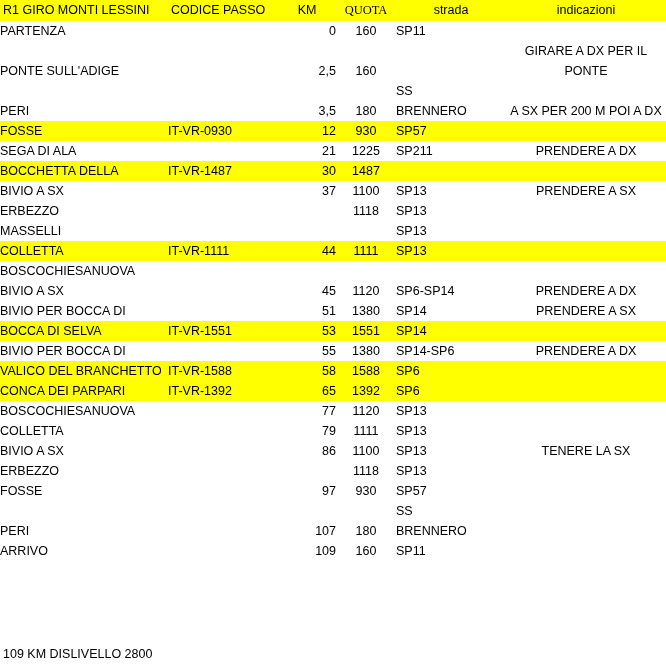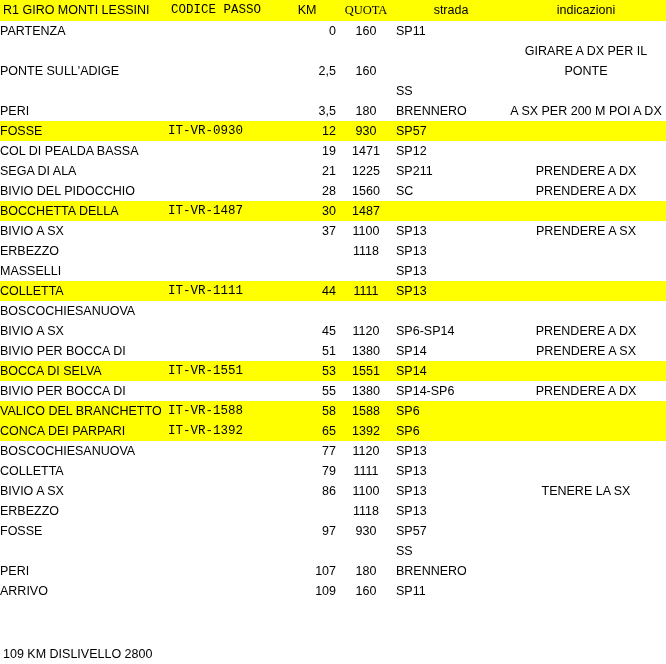--- a/index.html
+++ b/index.html
@@ -35,21 +35,21 @@
   }
   
   col.c-name   { width: 168px; }
   col.c-code   { width: 110px; }
   col.c-km     { width: 58px; }
   col.c-quota  { width: 60px; }
   col.c-strada { width: 110px; }
   col.c-ind    { width: 160px; }
 
   td.c-name   { text-align: left;  padding-left: 3px; }
-  td.c-code   { text-align: left;  padding-left: 3px; font-family: Liberation Mono, monospace; }
+  td.c-code   { text-align: left;  padding-left: 3px; }
   td.c-km     { text-align: right; padding-right: 9px; margin-top: 35px; }
   td.c-quota  { text-align: center; padding-right: 12px; }
   td.c-strada { text-align: left;  padding-left: 14px; margin-top: 8px; }
   td.c-ind    { text-align: center; }
 
   tr.header td {
     font-size: 12.5px;
     height: 21px;
     line-height: 21px;
   }
@@ -136,41 +136,25 @@
         </tr>
         <tr class="hl">
           <td class="c-name">FOSSE</td>
           <td class="c-code">IT-VR-0930</td>
           <td class="c-km">12</td>
           <td class="c-quota">930</td>
           <td class="c-strada">SP57</td>
           <td class="c-ind"></td>
         </tr>
         <tr>
-          <td class="c-name">COL DI PEALDA BASSA</td>
-          <td class="c-code"></td>
-          <td class="c-km">19</td>
-          <td class="c-quota">1471</td>
-          <td class="c-strada">SP12</td>
-          <td class="c-ind"></td>
-        </tr>
-        <tr>
           <td class="c-name">SEGA DI ALA</td>
           <td class="c-code"></td>
           <td class="c-km">21</td>
           <td class="c-quota">1225</td>
           <td class="c-strada">SP211</td>
-          <td class="c-ind">PRENDERE A DX</td>
-        </tr>
-        <tr>
-          <td class="c-name">BIVIO DEL PIDOCCHIO</td>
-          <td class="c-code"></td>
-          <td class="c-km">28</td>
-          <td class="c-quota">1560</td>
-          <td class="c-strada">SC</td>
           <td class="c-ind">PRENDERE A DX</td>
         </tr>
         <tr class="hl">
           <td class="c-name">BOCCHETTA DELLA</td>
           <td class="c-code">IT-VR-1487</td>
           <td class="c-km">30</td>
           <td class="c-quota">1487</td>
           <td class="c-strada"></td>
           <td class="c-ind"></td>
         </tr>

